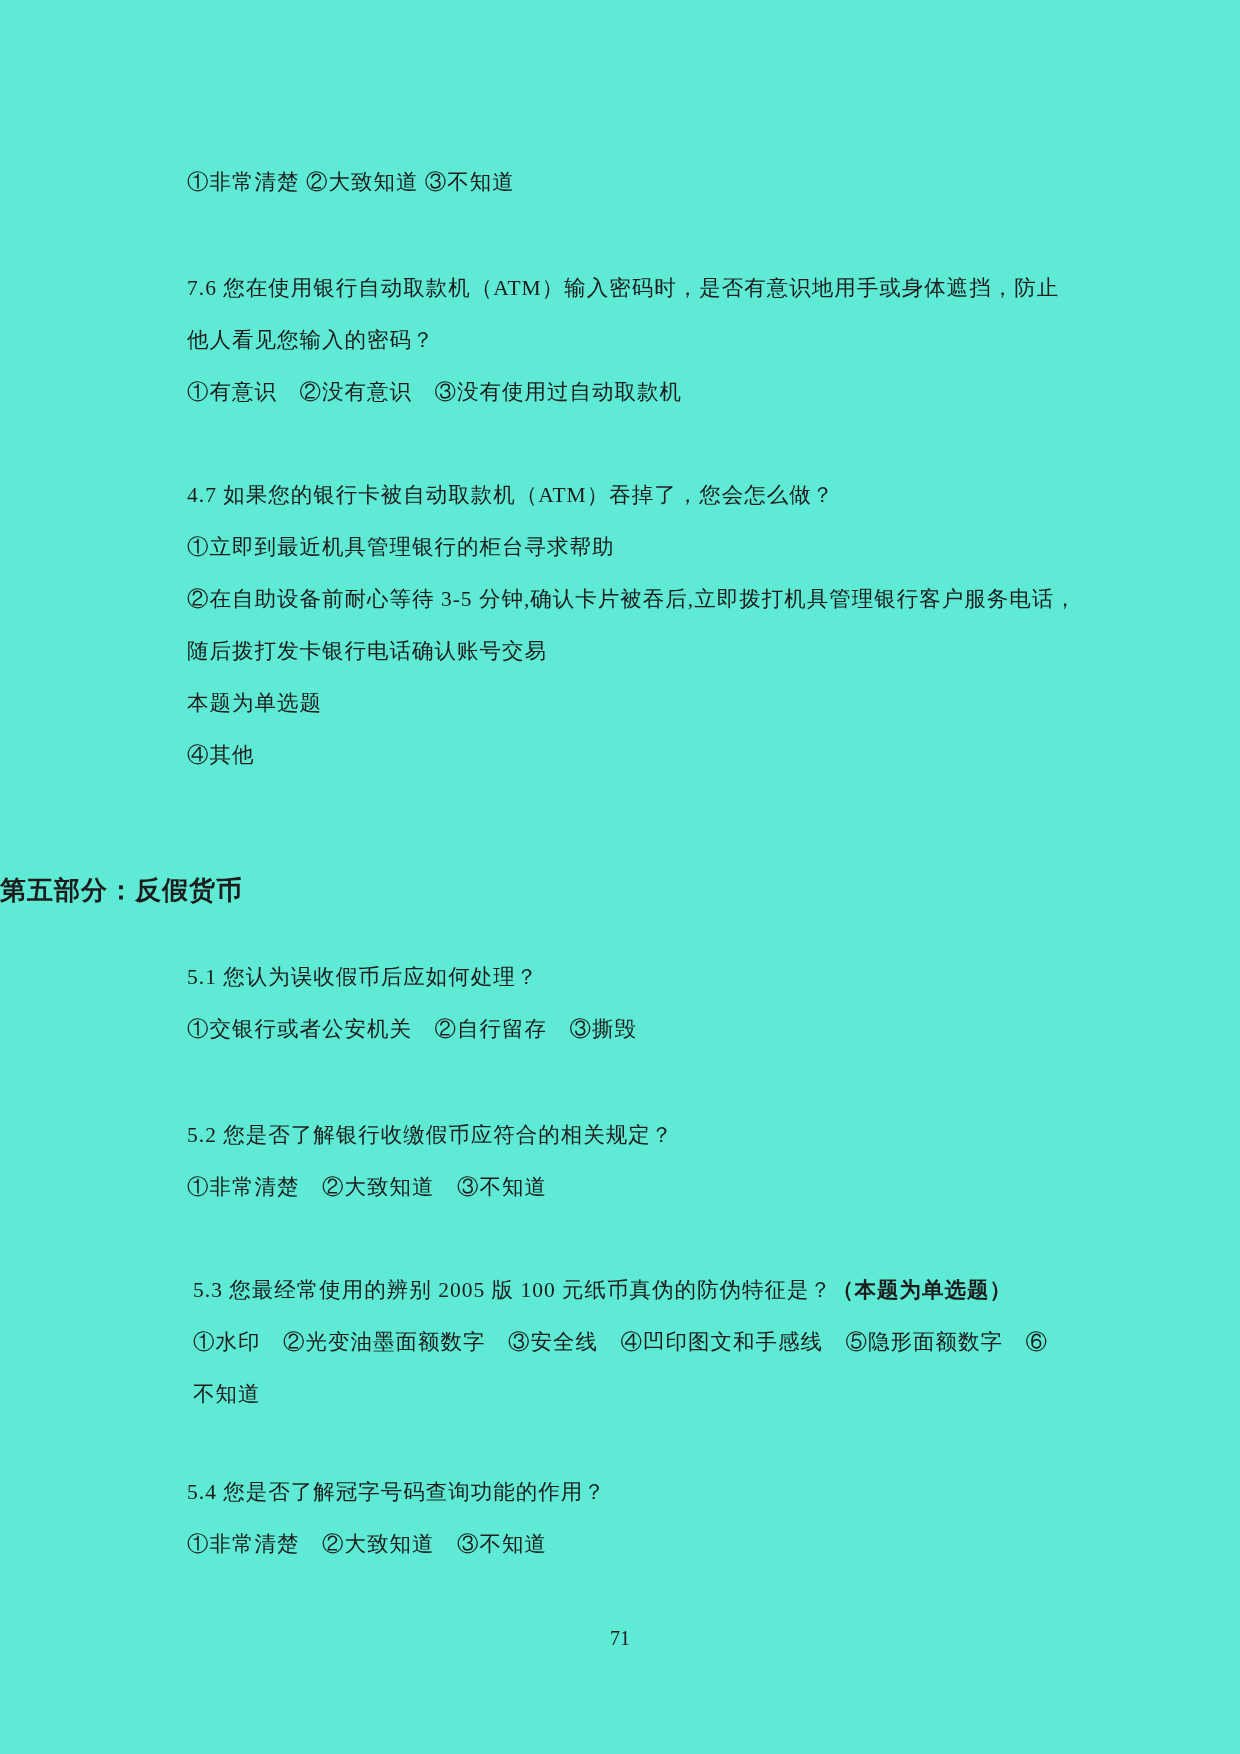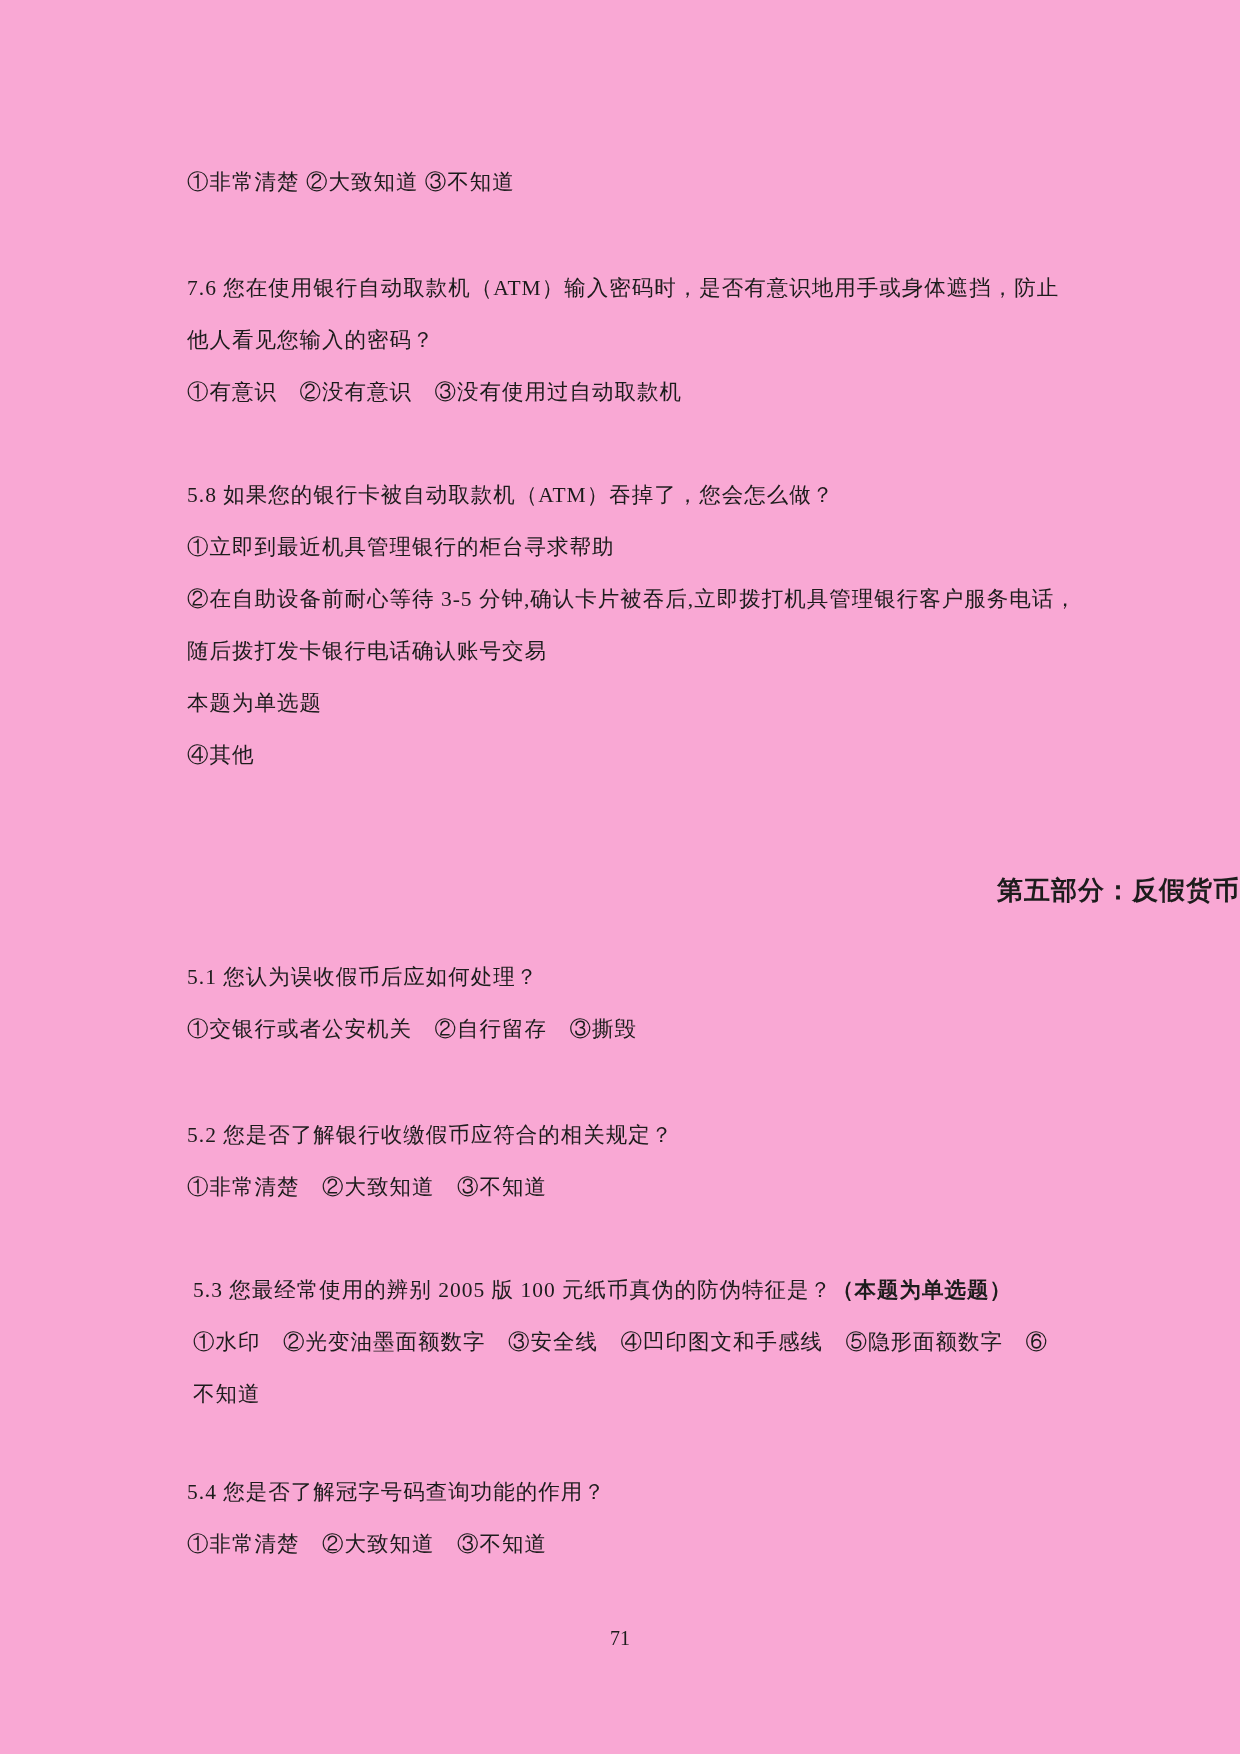--- a/index.html
+++ b/index.html
@@ -1,33 +1,33 @@
 <!DOCTYPE html>
 <html><head>
 <meta charset="utf-8">
 <style>
   html, body { margin: 0; padding: 0; background: #ffffff; }
   .page {
     position: relative;
     width: 1240px;
     height: 1754px;
-    background: #f9a8d4;
+    background: #5eead4;
     color: #1c1c1c;
     font-family: "Liberation Serif", "DejaVu Serif", serif;
     font-size: 21.5px;
     letter-spacing: 1px;
     overflow: hidden;
   }
   .block { position: absolute; left: 187px; width: 880px; }
   .line { height: 52px; line-height: 52px; white-space: pre; }
   .section-heading {
     position: absolute;
     left: 0;
     width: 1240px;
-    text-align: right;
+    text-align: left;
     font-family: "DejaVu Sans", "Liberation Sans", sans-serif;
     font-weight: 700;
     font-size: 26px;
     letter-spacing: 1px;
     height: 40px;
     line-height: 40px;
     white-space: pre;
   }
   .bold { font-weight: 700; }
   .page-number {
@@ -50,21 +50,21 @@
     <div class="line">①非常清楚 ②大致知道 ③不知道</div>
   </div>
 
   <div class="block" style="top:262px;">
     <div class="line">7.6 您在使用银行自动取款机（ATM）输入密码时，是否有意识地用手或身体遮挡，防止</div>
     <div class="line">他人看见您输入的密码？</div>
     <div class="line">①有意识　②没有意识　③没有使用过自动取款机</div>
   </div>
 
   <div class="block" style="top:469px;">
-    <div class="line">5.8 如果您的银行卡被自动取款机（ATM）吞掉了，您会怎么做？</div>
+    <div class="line">4.7 如果您的银行卡被自动取款机（ATM）吞掉了，您会怎么做？</div>
     <div class="line">①立即到最近机具管理银行的柜台寻求帮助</div>
     <div class="line">②在自助设备前耐心等待 3-5 分钟,确认卡片被吞后,立即拨打机具管理银行客户服务电话，</div>
     <div class="line">随后拨打发卡银行电话确认账号交易</div>
     <div class="line">本题为单选题</div>
     <div class="line">④其他</div>
   </div>
 
   <div class="section-heading" style="top:870px;">第五部分：反假货币</div>
 
   <div class="block" style="top:951px;">

